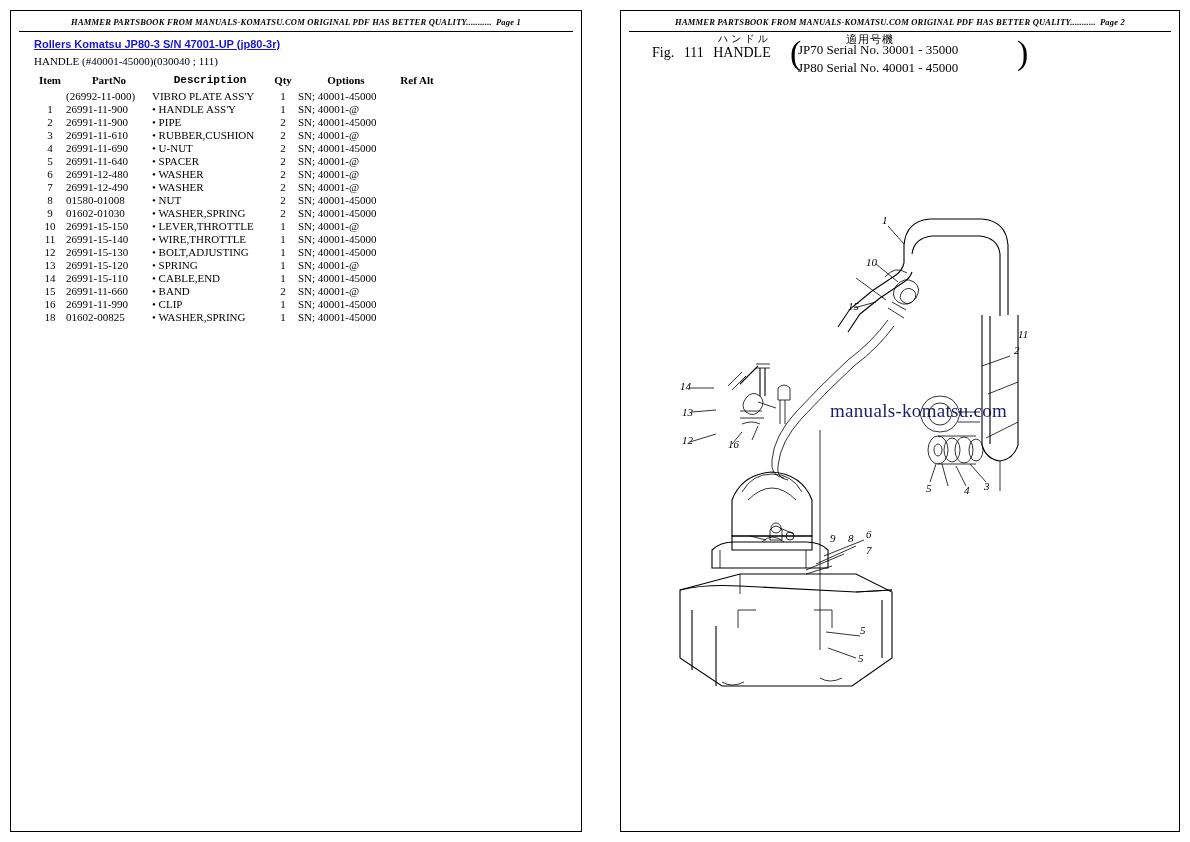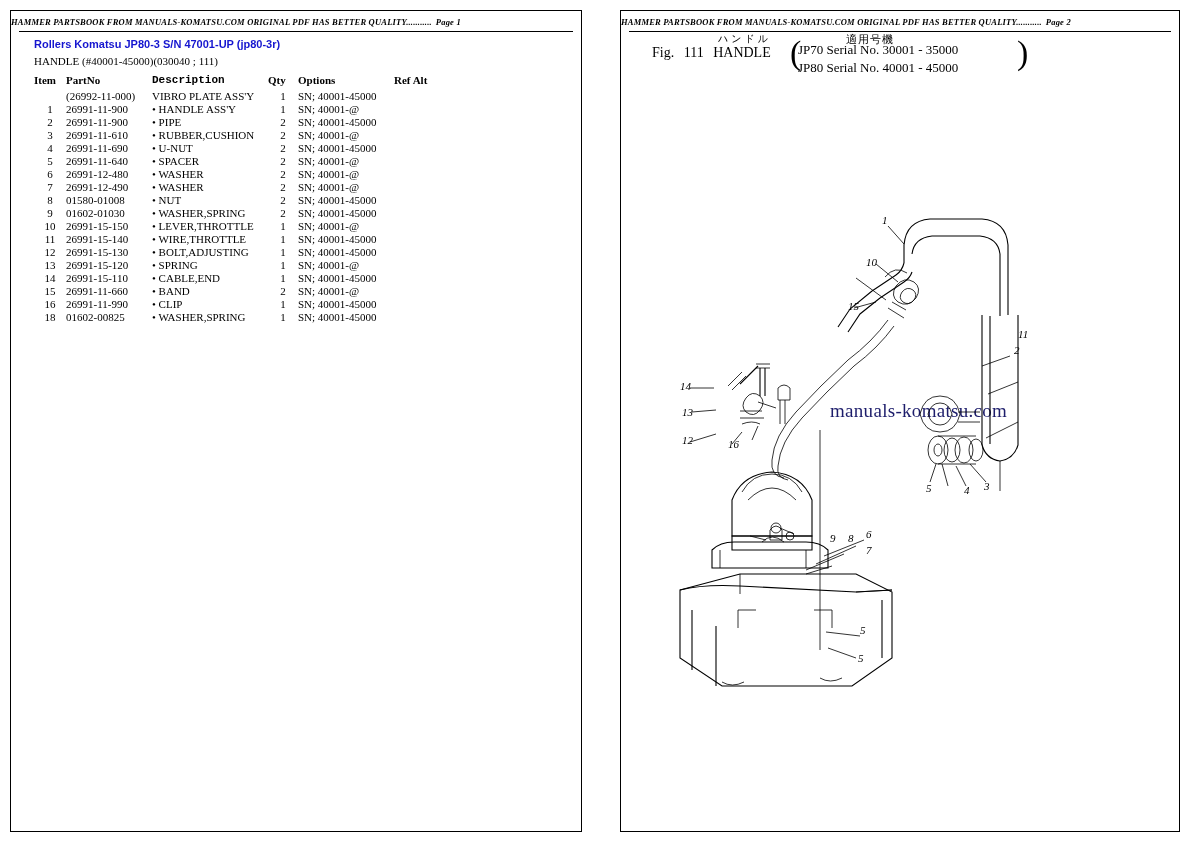--- a/index.html
+++ b/index.html
@@ -3,32 +3,32 @@
 <meta charset="utf-8">
 <style>
   html,body{margin:0;padding:0;background:#ffffff;}
   body{font-family:"Liberation Serif", serif;color:#000;}
   .page{position:relative;width:1190px;height:842px;overflow:hidden;background:#fff;}
 
   .sheet{position:absolute;top:10px;border:1px solid #000;box-sizing:border-box;}
   .sheet.left{left:10px;width:572px;height:822px;}
   .sheet.right{left:620px;width:560px;height:822px;}
 
-  .hdr{position:absolute;top:6px;left:0;right:0;text-align:left;font-weight:bold;font-style:italic;
+  .hdr{position:absolute;top:6px;left:0;right:0;text-align:center;font-weight:bold;font-style:italic;
        font-size:8.5px;letter-spacing:.2px;white-space:nowrap;}
   .hdr .page-no{margin-left:4px;}
   .hdr-rule{position:absolute;left:8px;right:8px;top:20px;border-bottom:1px solid #000;}
 
   
   .title-link{position:absolute;left:34px;top:38px;font-family:"Liberation Sans",sans-serif;
-              font-size:11px;font-weight:bold;color:#1515cf;white-space:nowrap;}
+              font-size:11px;font-weight:bold;color:#1515cf;text-decoration:underline;white-space:nowrap;}
   .subtitle{position:absolute;left:34px;top:55px;font-size:11px;white-space:nowrap;}
 
   table.parts{position:absolute;left:34px;top:73px;border-collapse:collapse;font-size:11px;}
-  table.parts th{font-weight:bold;text-align:left;padding:1px 0 3px 0;font-size:11px;}
+  table.parts th{font-weight:bold;text-align:center;padding:1px 0 3px 0;font-size:11px;}
   table.parts td{padding:0.5px 0;vertical-align:top;white-space:nowrap;}
   .c-item{width:32px;text-align:center;}
   .c-part{width:86px;}
   .c-desc{width:116px;}
   .c-qty{width:30px;text-align:center;}
   .c-opt{width:96px;}
   .c-ref{width:46px;}
   th.c-item{text-align:center;padding-left:0;}
   th.c-part{text-align:left;padding-left:4px;}
   td.c-part{padding-left:4px;}

